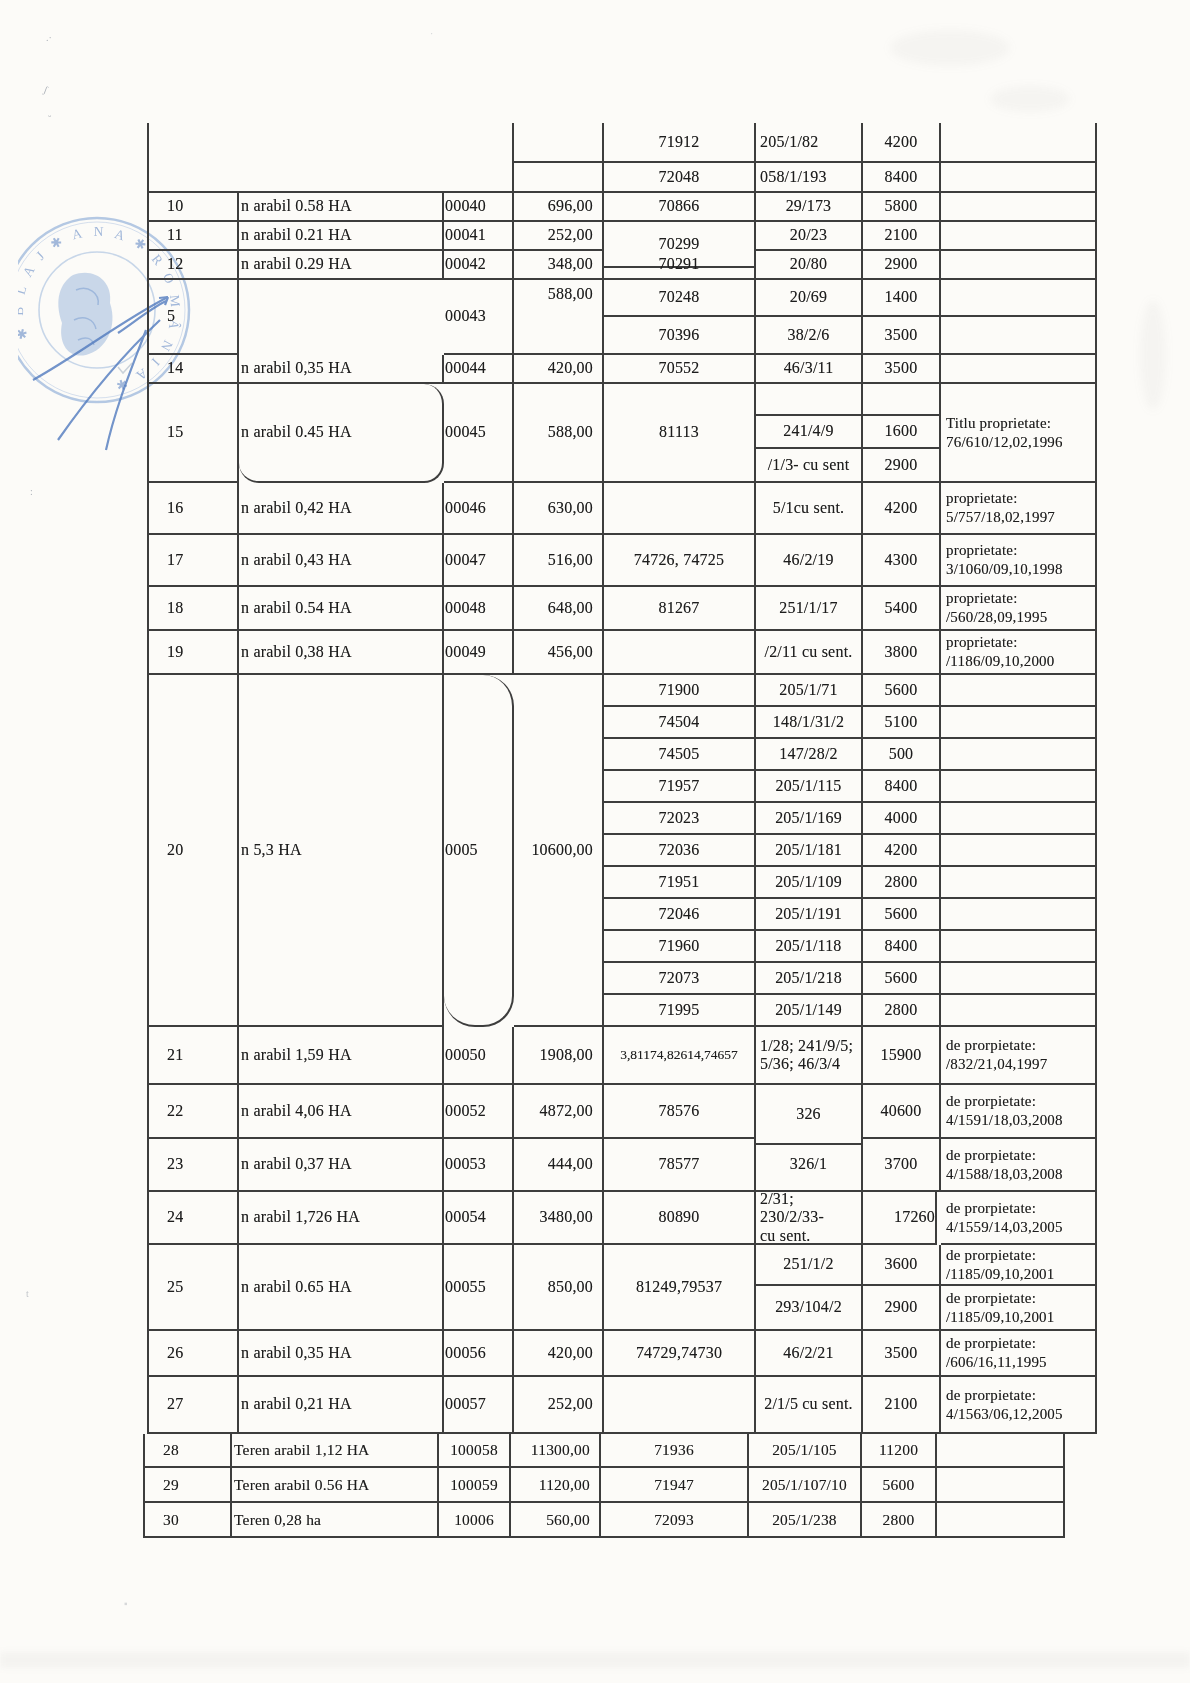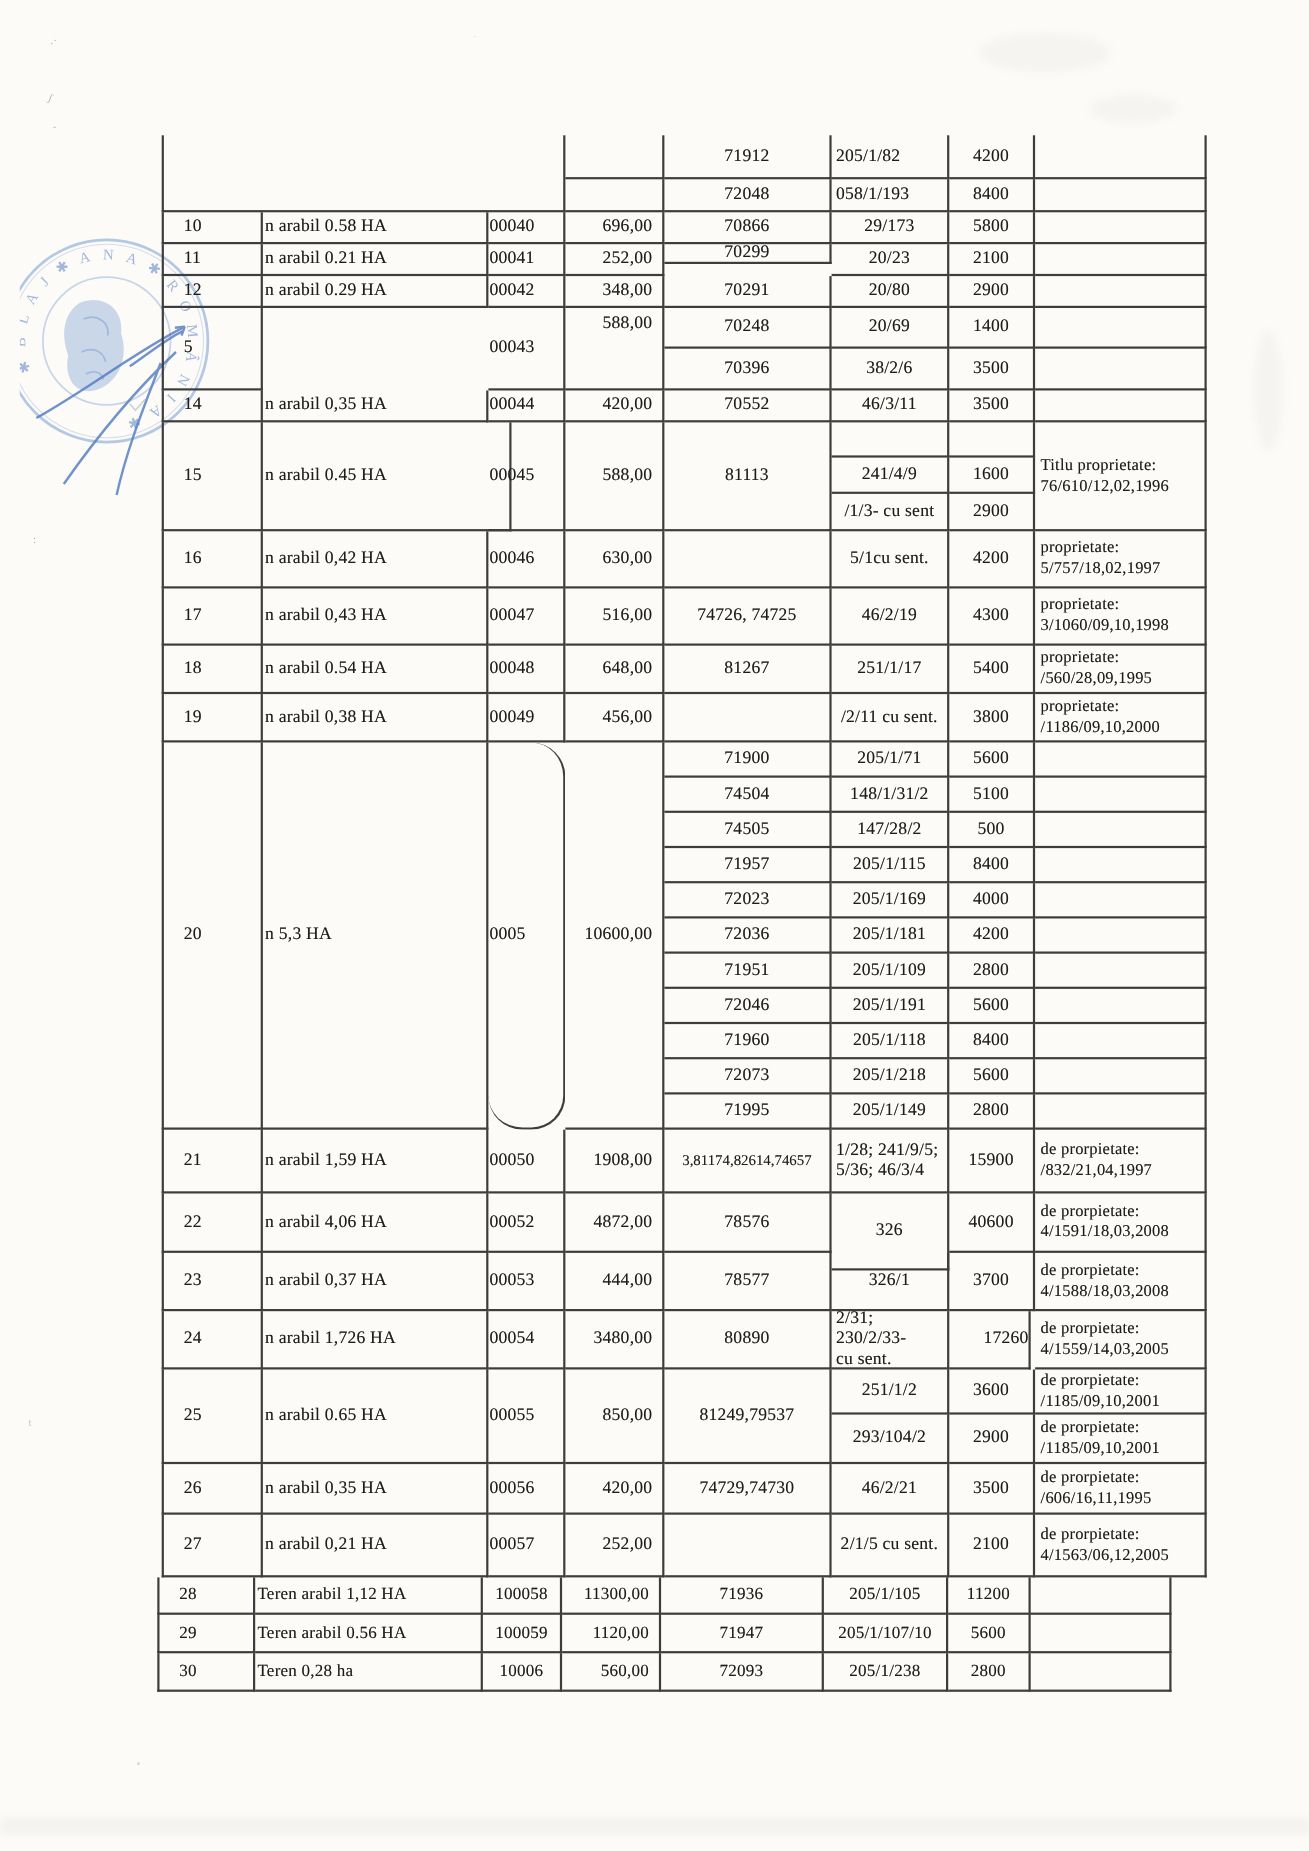--- a/index.html
+++ b/index.html
@@ -87,21 +87,21 @@
     <div class="cell a-code" style="left: 444px; top: 193px; width: 70px; height: 29px;">00040</div>
     <div class="cell a-val" style="left: 514px; top: 193px; width: 90px; height: 29px;">696,00</div>
     <div class="cell a-mid" style="left: 604px; top: 193px; width: 152px; height: 29px;">70866</div>
     <div class="cell a-mid" style="left: 756px; top: 193px; width: 107px; height: 29px;">29/173</div>
     <div class="cell a-mid" style="left: 863px; top: 193px; width: 78px; height: 29px;">5800</div>
     <div class="cell a-note" style="left: 941px; top: 193px; width: 156px; height: 29px;"></div>
     <div class="cell bl a-no" style="left: 147px; top: 222px; width: 92px; height: 29px;">11</div>
     <div class="cell a-desc" style="left: 239px; top: 222px; width: 205px; height: 29px;">n arabil 0.21 HA</div>
     <div class="cell a-code" style="left: 444px; top: 222px; width: 70px; height: 29px;">00041</div>
     <div class="cell a-val" style="left: 514px; top: 222px; width: 90px; height: 29px;">252,00</div>
-    <div class="cell a-mid" style="left: 604px; top: 222px; width: 152px; height: 18px;">70299</div>
+    <div class="cell a-mid" style="left: 604px; top: 222px; width: 152px; height: 46px;">70299</div>
     <div class="cell a-mid" style="left: 756px; top: 222px; width: 107px; height: 29px;">20/23</div>
     <div class="cell a-mid" style="left: 863px; top: 222px; width: 78px; height: 29px;">2100</div>
     <div class="cell a-note" style="left: 941px; top: 222px; width: 156px; height: 29px;"></div>
     <div class="cell bl a-no" style="left: 147px; top: 251px; width: 92px; height: 29px;">12</div>
     <div class="cell a-desc" style="left: 239px; top: 251px; width: 205px; height: 29px;">n arabil 0.29 HA</div>
     <div class="cell a-code" style="left: 444px; top: 251px; width: 70px; height: 29px;">00042</div>
     <div class="cell a-val" style="left: 514px; top: 251px; width: 90px; height: 29px;">348,00</div>
     <div class="cell a-mid" style="left: 604px; top: 251px; width: 152px; height: 29px;">70291</div>
     <div class="cell a-mid" style="left: 756px; top: 251px; width: 107px; height: 29px;">20/80</div>
     <div class="cell a-mid" style="left: 863px; top: 251px; width: 78px; height: 29px;">2900</div>
@@ -119,21 +119,21 @@
     <div class="cell a-note" style="left: 941px; top: 317px; width: 156px; height: 38px;"></div>
     <div class="cell bl a-no" style="left: 147px; top: 355px; width: 92px; height: 29px;">14</div>
     <div class="cell a-desc" style="left: 239px; top: 355px; width: 205px; height: 29px;">n arabil 0,35 HA</div>
     <div class="cell a-code" style="left: 444px; top: 355px; width: 70px; height: 29px;">00044</div>
     <div class="cell a-val" style="left: 514px; top: 355px; width: 90px; height: 29px;">420,00</div>
     <div class="cell a-mid" style="left: 604px; top: 355px; width: 152px; height: 29px;">70552</div>
     <div class="cell a-mid" style="left: 756px; top: 355px; width: 107px; height: 29px;">46/3/11</div>
     <div class="cell a-mid" style="left: 863px; top: 355px; width: 78px; height: 29px;">3500</div>
     <div class="cell a-note" style="left: 941px; top: 355px; width: 156px; height: 29px;"></div>
     <div class="cell bl a-no" style="left: 147px; top: 384px; width: 92px; height: 99px;">15</div>
-    <div class="cell a-desc" style="left: 239px; top: 384px; width: 226px; height: 99px;">n arabil 0.45 HA</div>
+    <div class="cell a-desc" style="left: 239px; top: 384px; width: 205px; height: 99px; border-radius: 20px;">n arabil 0.45 HA</div>
     <div class="cell a-code" style="left: 444px; top: 384px; width: 70px; height: 99px;">00045</div>
     <div class="cell a-val" style="left: 514px; top: 384px; width: 90px; height: 99px;">588,00</div>
     <div class="cell a-mid" style="left: 604px; top: 384px; width: 152px; height: 99px;">81113</div>
     <div class="cell a-mid" style="left: 756px; top: 384px; width: 107px; height: 32px;"></div>
     <div class="cell a-mid" style="left: 863px; top: 384px; width: 78px; height: 32px;"></div>
     <div class="cell a-mid" style="left: 756px; top: 416px; width: 107px; height: 33px;">241/4/9</div>
     <div class="cell a-mid" style="left: 863px; top: 416px; width: 78px; height: 33px;">1600</div>
     <div class="cell a-mid" style="left: 756px; top: 449px; width: 107px; height: 34px;">/1/3- cu sent</div>
     <div class="cell a-mid" style="left: 863px; top: 449px; width: 78px; height: 34px;">2900</div>
     <div class="cell a-note" style="left: 941px; top: 384px; width: 156px; height: 99px;">
@@ -244,21 +244,21 @@
     <div class="cell a-mid" style="left: 863px; top: 1027px; width: 78px; height: 58px;">15900</div>
     <div class="cell a-note" style="left: 941px; top: 1027px; width: 156px; height: 58px;">
       <div class="ln">de prorpietate:</div>
       <div class="ln">/832/21,04,1997</div>
     </div>
     <div class="cell bl a-no" style="left: 147px; top: 1085px; width: 92px; height: 54px;">22</div>
     <div class="cell a-desc" style="left: 239px; top: 1085px; width: 205px; height: 54px;">n arabil 4,06 HA</div>
     <div class="cell a-code" style="left: 444px; top: 1085px; width: 70px; height: 54px;">00052</div>
     <div class="cell a-val" style="left: 514px; top: 1085px; width: 90px; height: 54px;">4872,00</div>
     <div class="cell a-mid" style="left: 604px; top: 1085px; width: 152px; height: 54px;">78576</div>
-    <div class="cell a-mid" style="left: 756px; top: 1085px; width: 107px; height: 70px;">326</div>
+    <div class="cell a-mid" style="left: 756px; top: 1085px; width: 107px; height: 60px;">326</div>
     <div class="cell a-mid" style="left: 863px; top: 1085px; width: 78px; height: 54px;">40600</div>
     <div class="cell a-note" style="left: 941px; top: 1085px; width: 156px; height: 54px;">
       <div class="ln">de prorpietate:</div>
       <div class="ln">4/1591/18,03,2008</div>
     </div>
     <div class="cell bl a-no" style="left: 147px; top: 1139px; width: 92px; height: 53px;">23</div>
     <div class="cell a-desc" style="left: 239px; top: 1139px; width: 205px; height: 53px;">n arabil 0,37 HA</div>
     <div class="cell a-code" style="left: 444px; top: 1139px; width: 70px; height: 53px;">00053</div>
     <div class="cell a-val" style="left: 514px; top: 1139px; width: 90px; height: 53px;">444,00</div>
     <div class="cell a-mid" style="left: 604px; top: 1139px; width: 152px; height: 53px;">78577</div>

